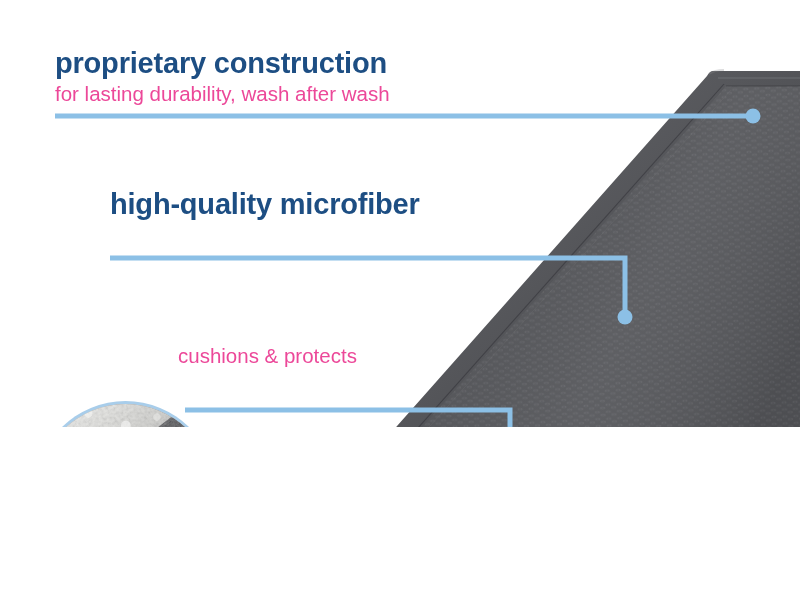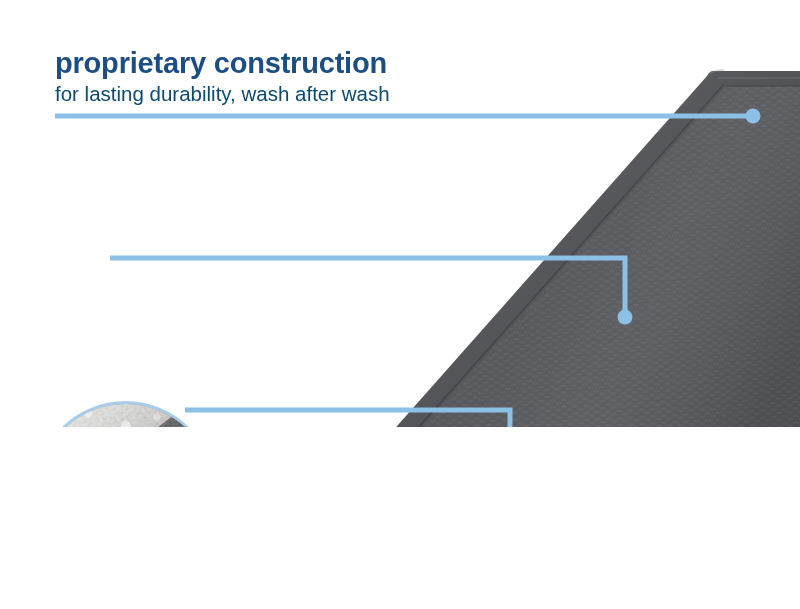--- a/index.html
+++ b/index.html
@@ -32,21 +32,21 @@
     font-size: 29px;
     line-height: 1.05;
     color: #1d4e83;
     letter-spacing: -0.2px;
     white-space: nowrap;
     margin: 0;
   }
   .callout-sub {
     font-size: 20.5px;
     line-height: 1.15;
-    color: #0c4a6e;
+    color: #ec4899;
     white-space: nowrap;
     margin: 4px 0 0 0;
   }
   #callout-1 { left: 55px; top: 48px; }
   #callout-2 { left: 110px; top: 189px; }
   #callout-3 { left: 178px; top: 340px; }
   .connector-layer {
     position: absolute;
     left: 0; top: 0;
     width: 800px;
@@ -300,18 +300,20 @@
       <circle cx="510" cy="470" r="40" fill="none" stroke="#8cc0e6" stroke-width="5"></circle>
     </g>
   </svg>
 
   <div class="callout" id="callout-1">
     <p class="callout-heading">proprietary construction</p>
     <p class="callout-sub">for lasting durability, wash after wash</p>
   </div>
 
   <div class="callout" id="callout-2">
+    <p class="callout-heading">high-quality microfiber</p>
   </div>
 
   <div class="callout" id="callout-3">
+    <p class="callout-sub">cushions &amp; protects</p>
   </div>
 
 </div>
 
 </body></html>

